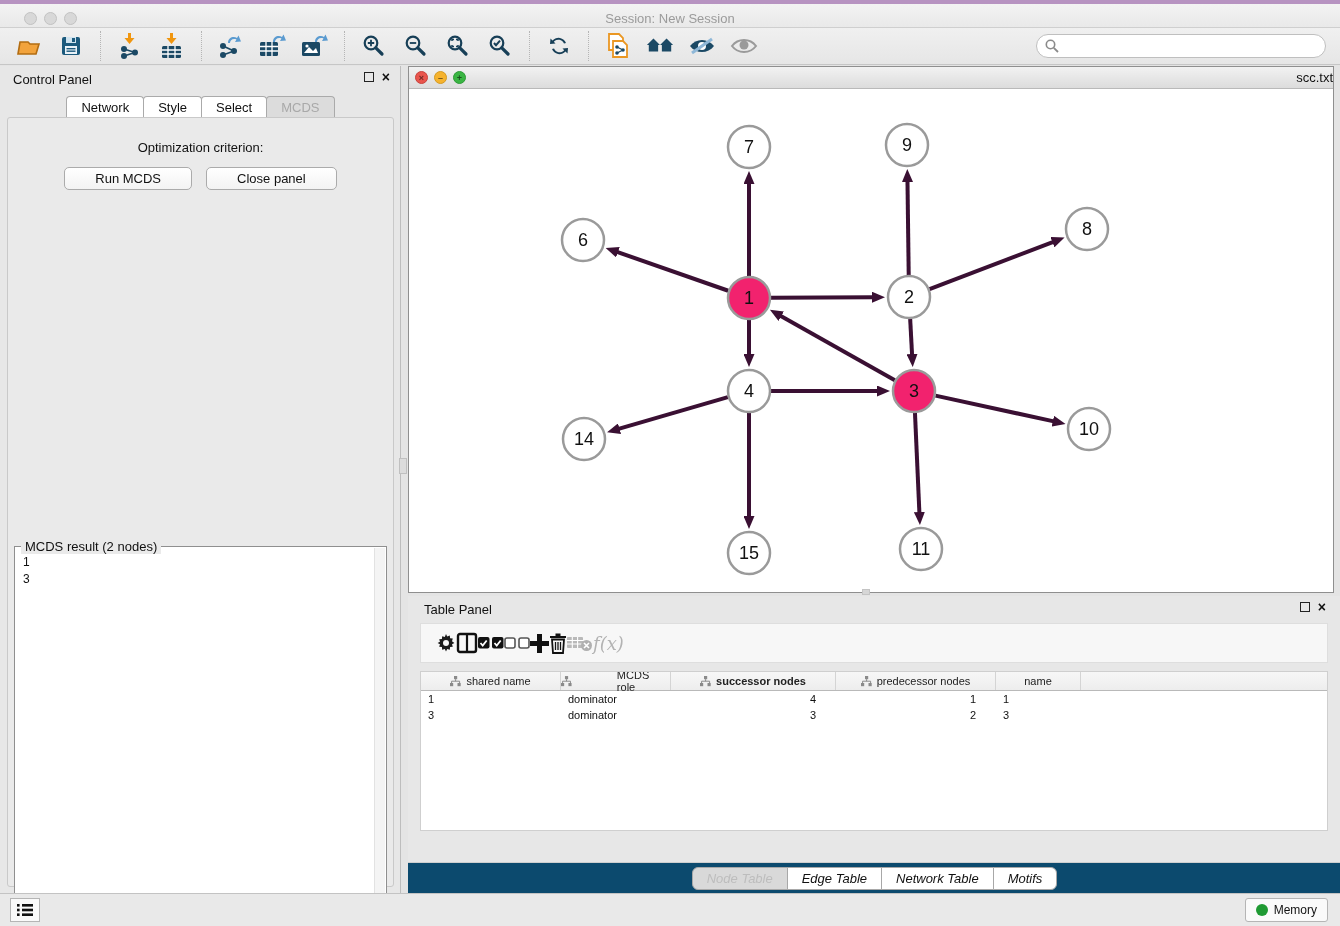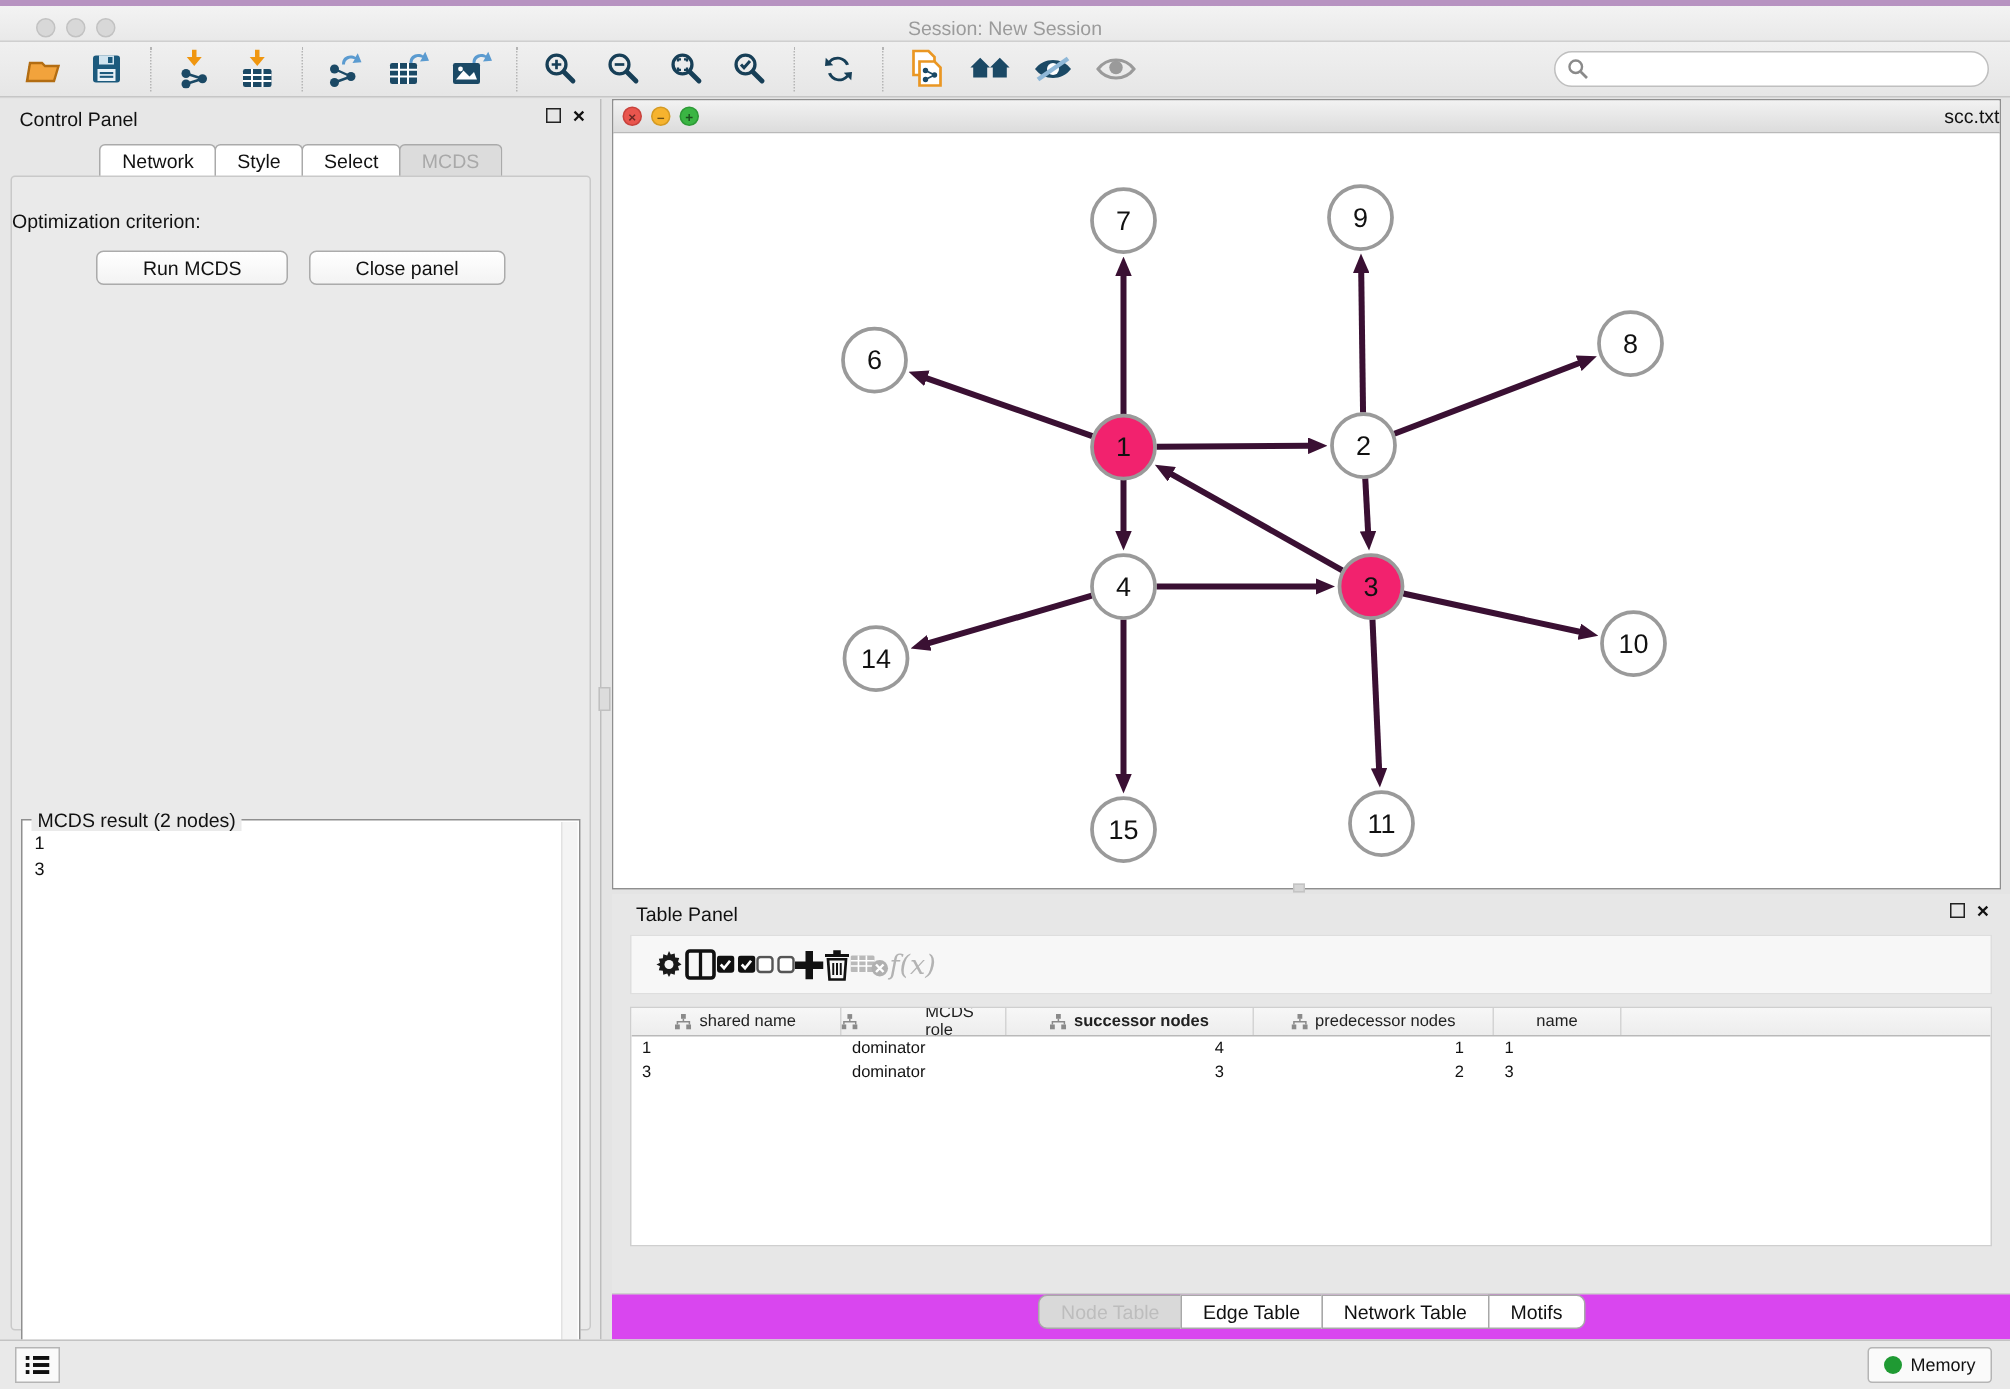--- a/index.html
+++ b/index.html
@@ -30,21 +30,21 @@
   .win-icons { position:absolute; right:10px; top:5px; display:flex; gap:8px; align-items:center; }
   .float-icon { width:10px; height:10px; border:1.5px solid #222; display:inline-block; }
   .close-icon { font-size:14px; font-weight:900; color:#111; line-height:12px; }
 
   .cp-tabs { position:absolute; left:0; top:30px; width:100%; display:flex; justify-content:center; }
   .cp-tab { font-size:13px; padding:3px 14px; background:#fff; border:1px solid #aaa; border-bottom:none;
     border-radius:4px 4px 0 0; margin-right:-1px; color:#111; }
   .cp-tab.active { background:#dcdcdc; color:#a9a9a9; }
   .cp-body { position:absolute; left:7px; top:51px; width:387px; height:770px; background:#eaeaea; border:1px solid #c9c9c9; border-radius:3px; }
 
-  .opt-label { margin-top:22px; font-size:13px; color:#111; }
+  .opt-label { text-align:center; margin-top:22px; font-size:13px; color:#111; }
   .dropdown { position:relative; margin:12px auto 0 auto; width:312px; height:24px; background:#fff; border:1px solid #adadad;
     border-radius:5px; font-size:13px; color:#111; display:flex; align-items:center; padding-left:10px; }
   .dd-stepper { position:absolute; right:7px; top:3px; display:flex; flex-direction:column; gap:2px; }
   .dd-stepper span { width:0; height:0; border-left:4px solid transparent; border-right:4px solid transparent; }
   .dd-up { border-bottom:5px solid #555; }
   .dd-down { border-top:5px solid #555; }
   .cp-buttons { display:flex; justify-content:center; gap:14px; margin-top:12px; }
   .cp-btn { height:23px; background:linear-gradient(#ffffff,#f3f3f3); border:1px solid #ababab; border-radius:5px;
     font-size:13px; color:#111; padding:0 30px; display:flex; align-items:center; }
 
@@ -74,22 +74,22 @@
     display:flex; align-items:center; padding-left:15px; }
   .tp-icon { display:flex; align-items:center; justify-content:center; }
   .fx-label { font-family:"DejaVu Serif", serif; font-style:italic; font-size:18px; color:#b3b3b3; }
 
   #data-table { position:absolute; left:12px; top:75px; width:908px; height:160px; background:#fff; border:1px solid #cfcfcf; overflow:hidden; }
   .tr-head { display:flex; height:19px; background:linear-gradient(#f7f7f7,#ededed); border-bottom:1px solid #b9b9b9; }
   .th { display:flex; align-items:center; justify-content:center; gap:5px; font-size:11px; color:#222; border-right:1px solid #d4d4d4; position:relative; }
   .tr { display:flex; height:16px; }
   .td { font-size:11px; color:#111; overflow:hidden; white-space:nowrap; line-height:16px; }
 
-  #tp-tabs { position:absolute; left:0; right:0; top:266px; height:31px; background:#d946ef; border-top:1px solid #cfcfcf;
-    display:flex; justify-content:center; align-items:flex-start; }
+  #tp-tabs { position:absolute; left:0; right:0; top:266px; height:31px; background:#0c4a6e; border-top:1px solid #cfcfcf;
+    display:flex; justify-content:center; align-items:center;font-style:italic; }
   .tp-tab { font-size:13px; padding:3px 14px; background:#fff; border:1px solid #a8a8a8; margin-right:-1px; color:#111; }
   .tp-tab:first-child { border-radius:6px 0 0 6px; }
   .tp-tab:last-child { border-radius:0 6px 6px 0; }
   .tp-tab.active { background:#d9d9d9; color:#bdbdbd; }
 
   
   #statusbar { position:absolute; left:0; top:893px; width:1340px; height:33px; background:#e9e9e9; border-top:1px solid #c3c3c3; }
   #list-btn { position:absolute; left:10px; top:4px; width:30px; height:24px; background:#fafafa; border:1px solid #b5b5b5;
     display:flex; align-items:center; justify-content:center; }
   #memory-btn { position:absolute; right:12px; top:4px; height:24px; background:#fafafa; border:1px solid #b5b5b5; border-radius:3px;

